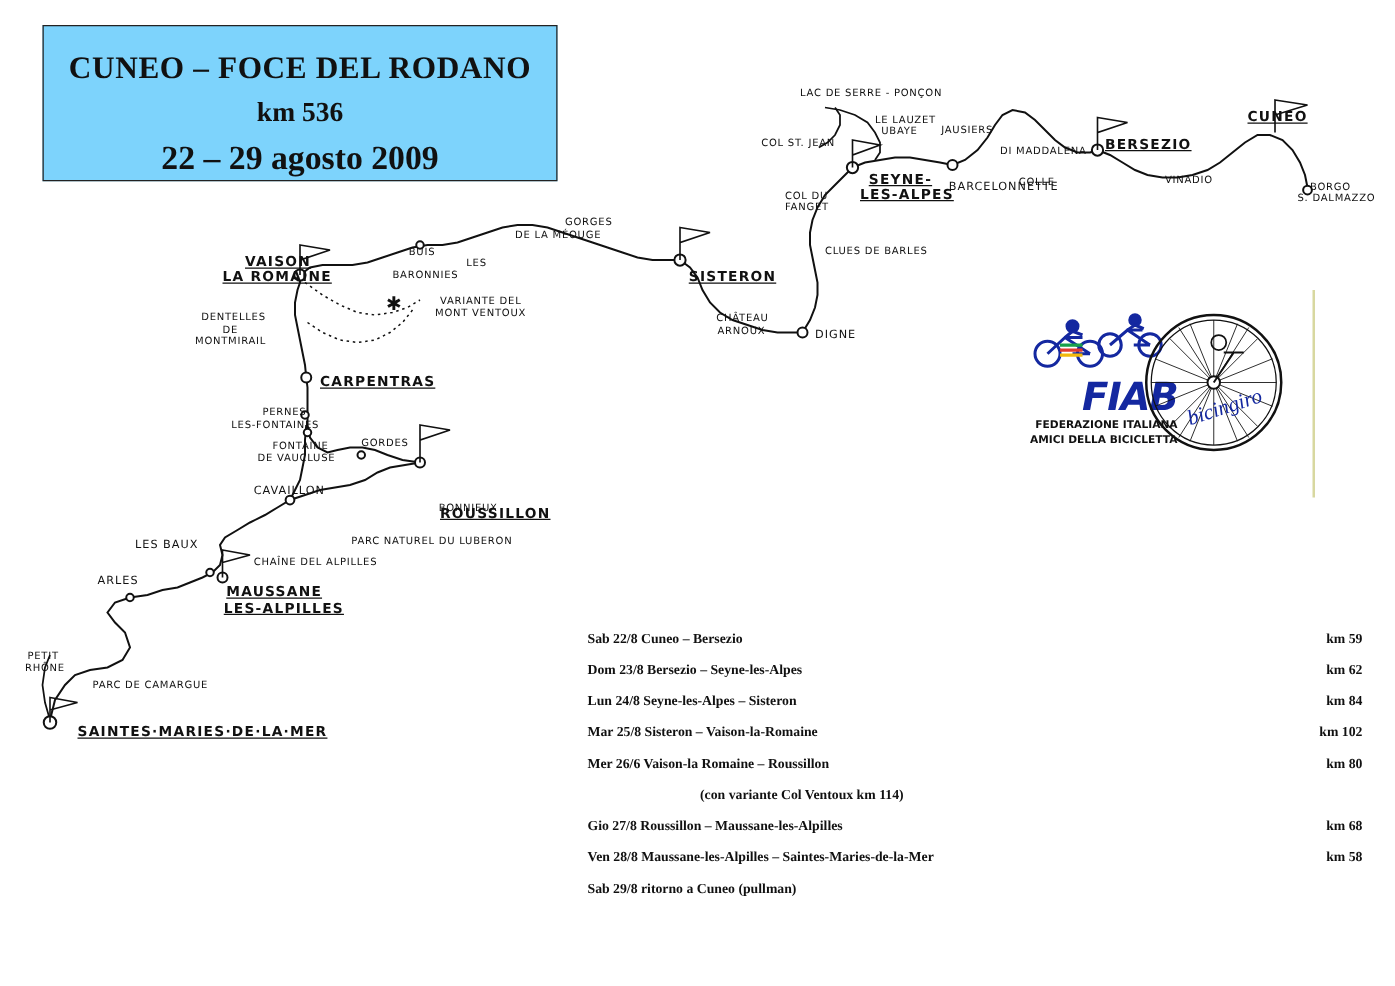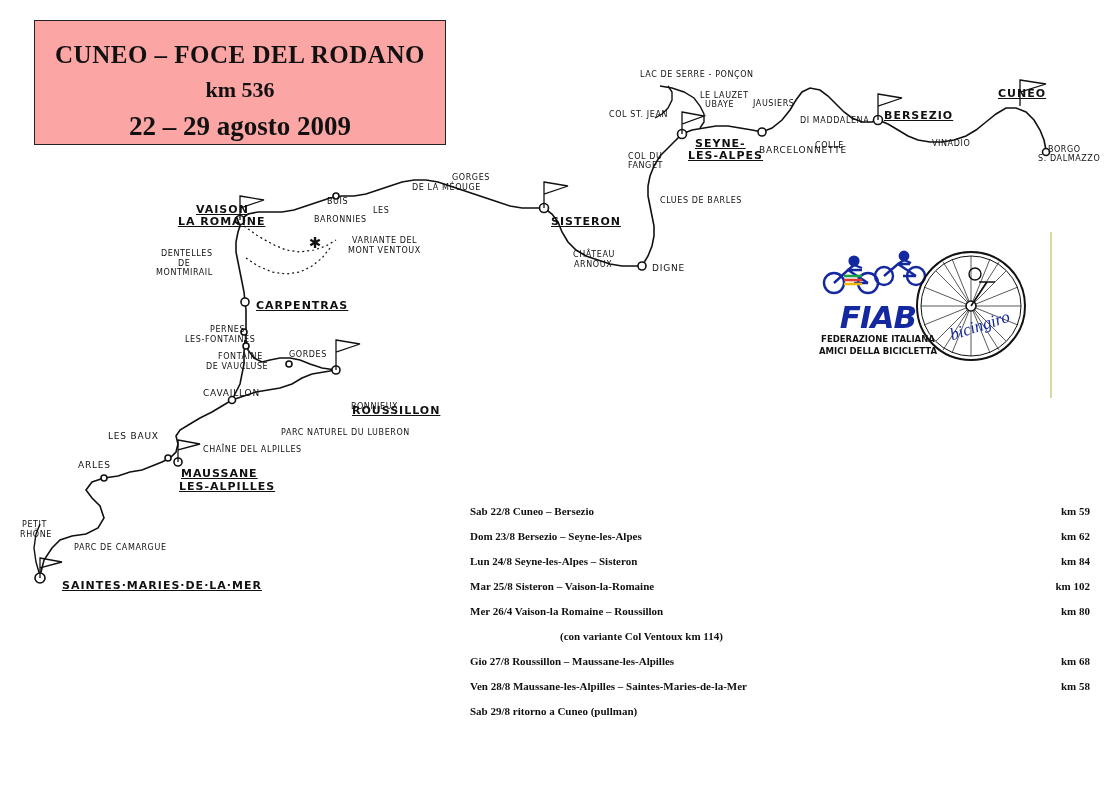--- a/index.html
+++ b/index.html
@@ -16,21 +16,21 @@
     font-family: "Liberation Serif", serif;
   }
   
   #title-box {
     position: absolute;
     left: 34px;
     top: 20px;
     width: 410px;
     height: 123px;
     border: 1px solid #222;
-    background: #fca5a5;
+    background: #7dd3fc;
     text-align: center;
     z-index: 30;
   }
   #title-box .t1 {
     font-size: 25px;
     font-weight: bold;
     letter-spacing: 0.5px;
     margin-top: 20px;
     color: #111;
   }
@@ -105,24 +105,24 @@
     left: 738px;
     top: 232px;
     width: 312px;
     height: 166px;
     background: #ffffff;
     border-right: 2px solid #d8d8a0;
     z-index: 15;
   }
   #fiab {
     position: absolute;
-    left: 60px;
+    left: 44px;
     top: 18px;
     width: 160px;
-    text-align: center;
+    text-align: right;
   }
   #fiab .fiab-word {
     font-family: "DejaVu Sans", sans-serif;
     font-size: 31px;
     font-weight: bold;
     font-style: italic;
     color: #1428a0;
     letter-spacing: -1px;
     line-height: 1;
     margin-top: 2px;
@@ -341,21 +341,21 @@
     </div>
     <div class="row">
       <span class="left">Lun 24/8  Seyne-les-Alpes – Sisteron</span>
       <span class="km">km 84</span>
     </div>
     <div class="row">
       <span class="left">Mar 25/8  Sisteron – Vaison-la-Romaine</span>
       <span class="km">km 102</span>
     </div>
     <div class="row">
-      <span class="left">Mer 26/4  Vaison-la Romaine – Roussillon</span>
+      <span class="left">Mer 26/6  Vaison-la Romaine – Roussillon</span>
       <span class="km">km 80</span>
     </div>
     <div class="subrow">(con variante Col Ventoux  km 114)</div>
     <div class="row">
       <span class="left">Gio  27/8  Roussillon – Maussane-les-Alpilles</span>
       <span class="km">km 68</span>
     </div>
     <div class="row">
       <span class="left">Ven 28/8  Maussane-les-Alpilles – Saintes-Maries-de-la-Mer</span>
       <span class="km">km 58</span>

